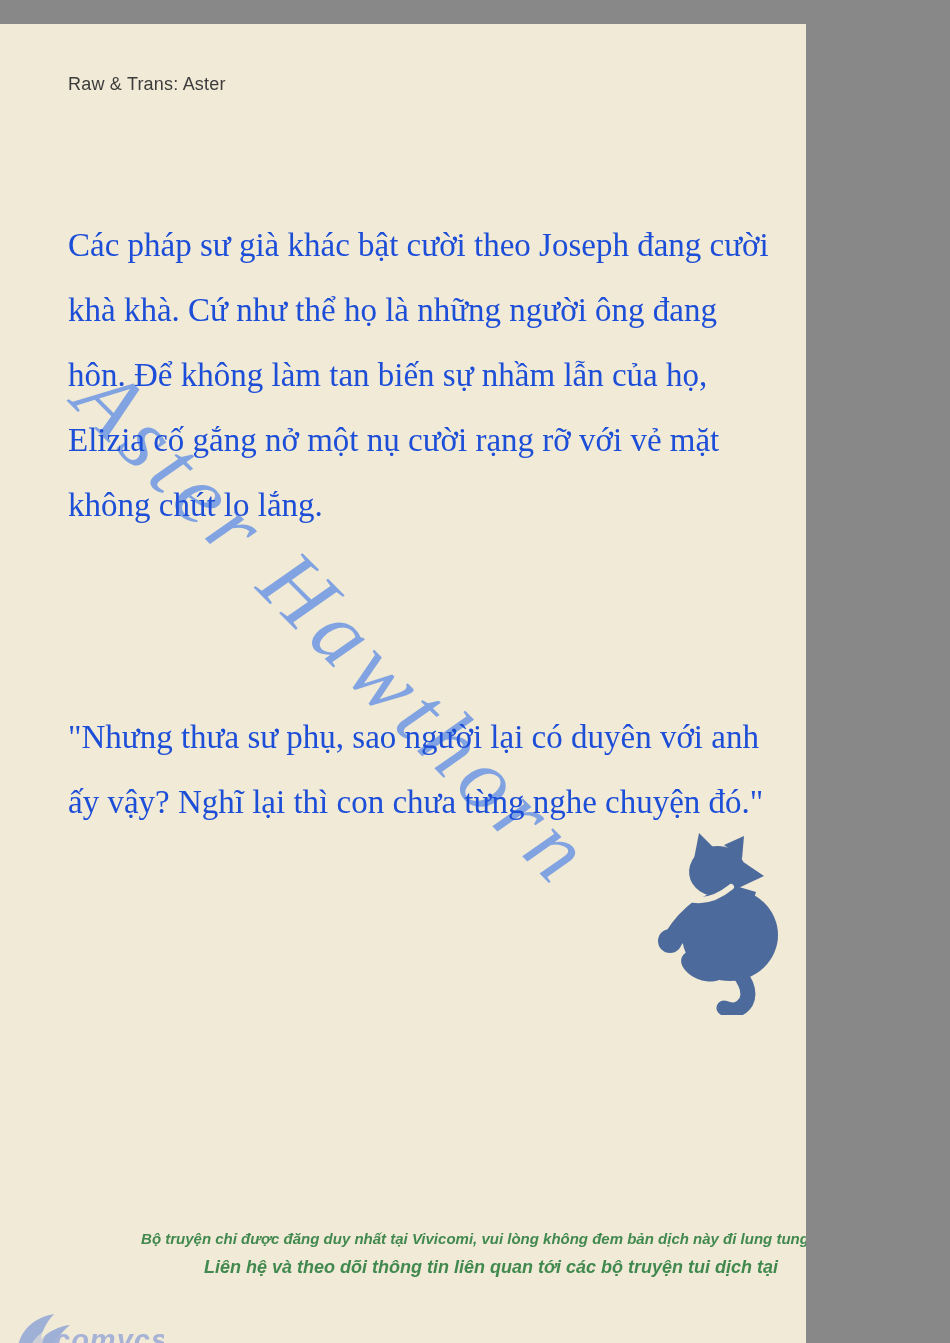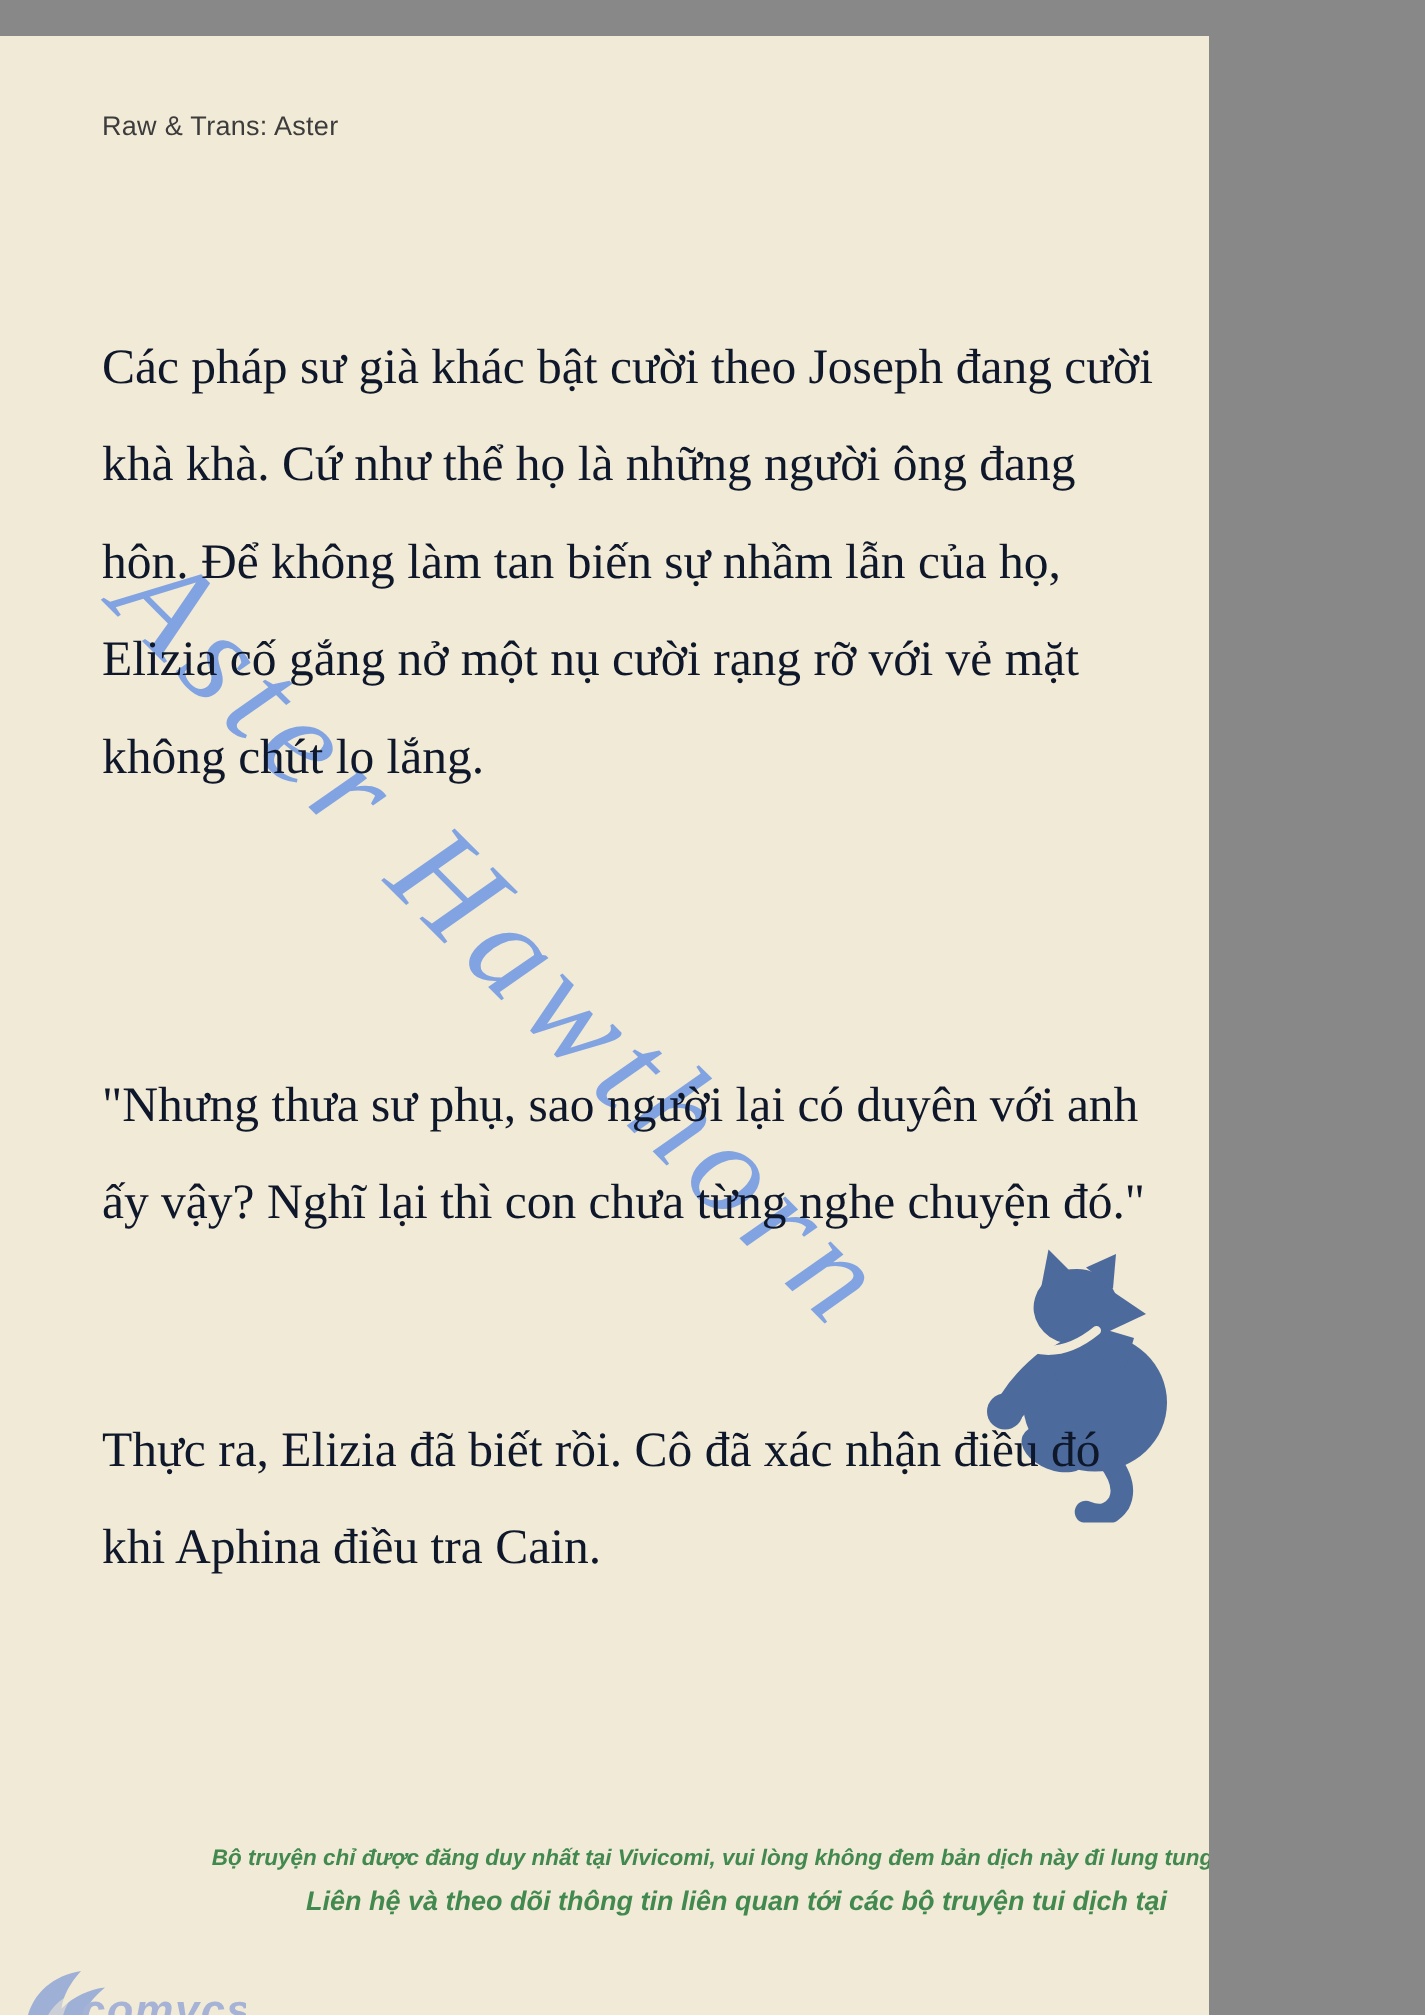--- a/index.html
+++ b/index.html
@@ -25,21 +25,21 @@
     font-size:90px;
     letter-spacing:8px;
     color:rgba(109,150,228,.85);
     transform:rotate(45deg);
     transform-origin:0 0;
     white-space:nowrap;
     z-index:1;
   }
   .para{
     position:absolute;left:68px;width:840px;
-    font-size:33px;line-height:65px;color:#0f172a;
+    font-size:33px;line-height:65px;color:#1d4ed8;
     z-index:3;
   }
   .para .line{white-space:nowrap;}
   #para1{top:189px;}
   #para2{top:681px;}
   #para3{top:911px;}
   .cat{
     position:absolute;left:653px;top:806px;width:135px;height:185px;
     z-index:2;
   }
@@ -80,24 +80,20 @@
     <div class="line">hôn. Để không làm tan biến sự nhầm lẫn của họ,</div>
     <div class="line">Elizia cố gắng nở một nụ cười rạng rỡ với vẻ mặt</div>
     <div class="line">không chút lo lắng.</div>
   </div>
 
   <div class="para" id="para2">
     <div class="line">"Nhưng thưa sư phụ, sao người lại có duyên với anh</div>
     <div class="line">ấy vậy? Nghĩ lại thì con chưa từng nghe chuyện đó."</div>
   </div>
 
-  <div class="para" id="para3">
-    <div class="line">Thực ra, Elizia đã biết rồi. Cô đã xác nhận điều đó</div>
-    <div class="line">khi Aphina điều tra Cain.</div>
-  </div>
 
   <svg class="cat" viewBox="0 0 135 185" xmlns="http://www.w3.org/2000/svg">
     <g fill="#4d6a9c">
       <path d="M40,34 L46,3 L63,20 Z"></path>
       <path d="M71,15 L91,6 L89,29 Z"></path>
       <ellipse cx="64" cy="41" rx="28" ry="25" transform="rotate(-8 64 41)"></ellipse>
       <path d="M80,25 L111,46 L79,61 Z"></path>
       <ellipse cx="77" cy="105" rx="48" ry="46"></ellipse>
       <path d="M76,54 L103,62 L97,82 L68,70 Z"></path>
       <path d="M42,70 Q24,84 14,100 Q6,112 13,118 Q21,124 30,113 Q41,99 52,90 Z"></path>

